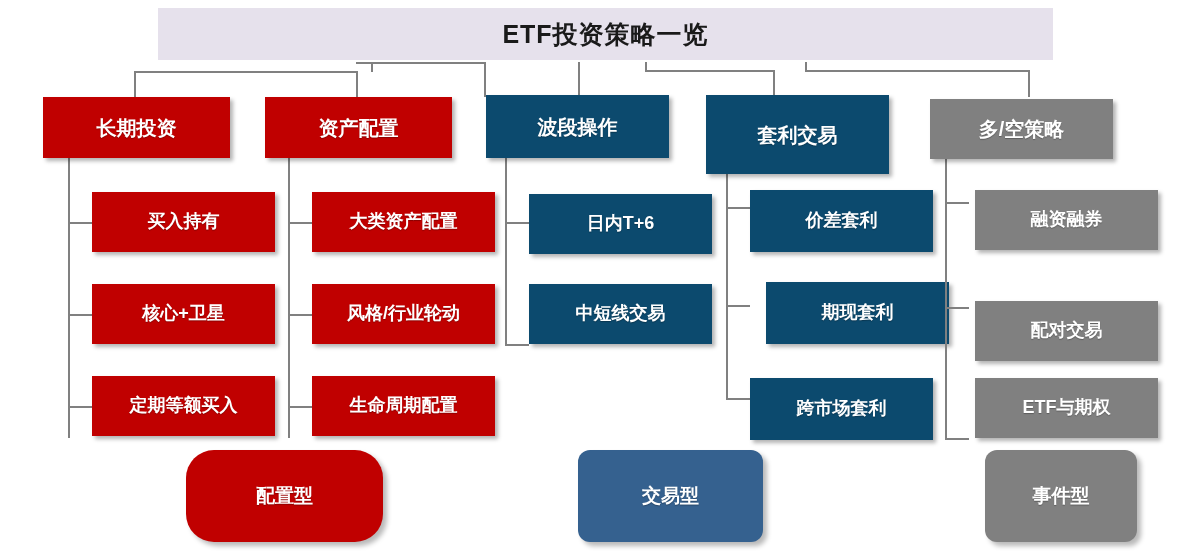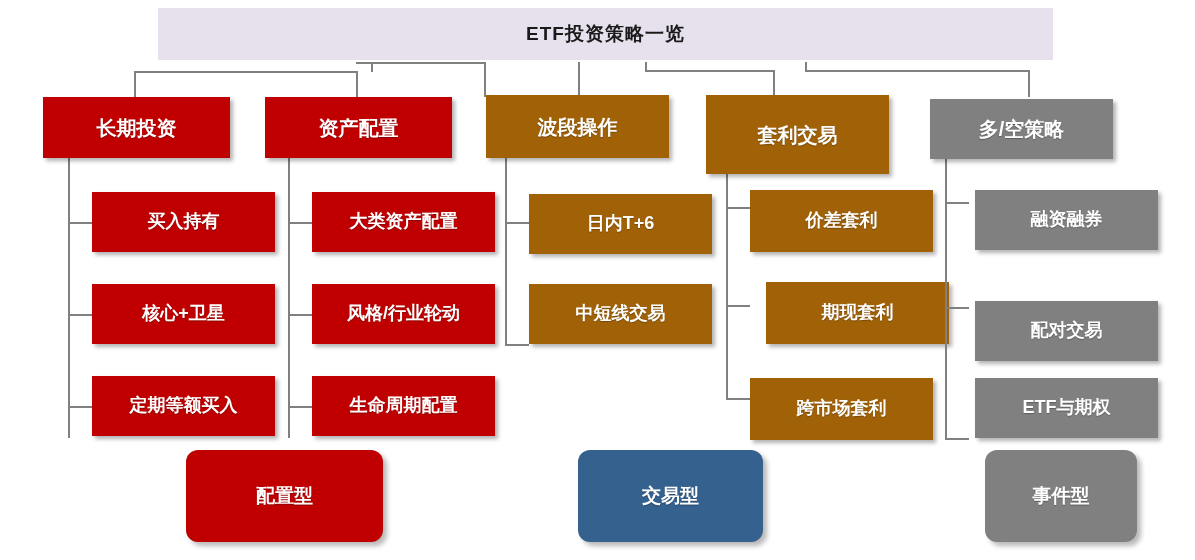--- a/index.html
+++ b/index.html
@@ -15,39 +15,39 @@
   
   .title-banner{
     position:absolute;
     left:158px;top:8px;width:895px;height:52px;
     background:#E6E1EC;
   }
   .title-text{
     position:absolute;
     left:158px;top:8px;width:895px;height:52px;
     display:flex;align-items:center;justify-content:center;
-    font-size:19px;font-weight:bold;color:#1a1a1a;
+    font-size:25px;font-weight:bold;color:#1a1a1a;
     letter-spacing:1px;
     white-space:nowrap;
   }
 
   
   .node{
     position:absolute;
     display:flex;align-items:center;justify-content:center;
     color:#ffffff;
     font-weight:bold;
     text-align:center;
     box-sizing:border-box;
     line-height:1.1;
     white-space:nowrap;
     text-shadow:0 1px 1px rgba(0,0,0,.28);
   }
   .node.red   {background:#C00000;}
-  .node.blue  {background:#a16207;text-align:right;}
+  .node.blue  {background:#0c4a6e;text-align:right;}
   .node.gray  {background:#808080;}
 
   .node.head  {font-size:20px;}
   .node.child {font-size:18px;}
 
   
   .shadow{box-shadow:3px 3px 4px rgba(0,0,0,.30);}
 
   
   .pill{
@@ -134,17 +134,17 @@
   <div class="ln v" style="left:945px;top:158px;height:280px;"></div>
   <div class="ln h" style="left:945px;top:202px;width:24px;"></div>
   <div class="ln h" style="left:945px;top:307px;width:24px;"></div>
   <div class="ln h" style="left:945px;top:438px;width:24px;"></div>
 
   <div class="node gray head shadow" style="left:930px;top:99px;width:183px;height:60px;">多/空策略</div>
   <div class="node gray child shadow" style="left:975px;top:190px;width:183px;height:60px;">融资融券</div>
   <div class="node gray child shadow" style="left:975px;top:285px;width:183px;height:60px;margin-top:16px;">配对交易</div>
   <div class="node gray child shadow" style="left:975px;top:378px;width:183px;height:60px;">ETF与期权</div>
 
-  <div class="pill red" style="left:186px;top:450px;width:197px;height:92px;">配置型</div>
+  <div class="pill red" style="left:186px;top:450px;width:197px;height:92px;border-radius:28px;">配置型</div>
   <div class="pill blue" style="left:578px;top:450px;width:185px;height:92px;">交易型</div>
   <div class="pill gray" style="left:985px;top:450px;width:152px;height:92px;">事件型</div>
 
 </div>
 
 </body></html>

